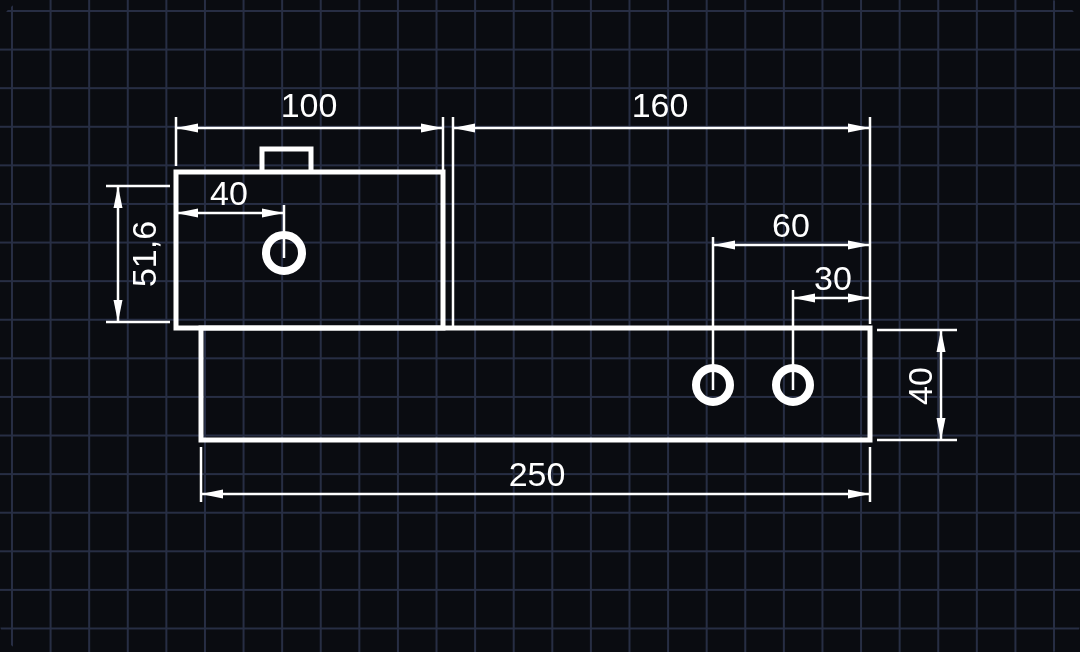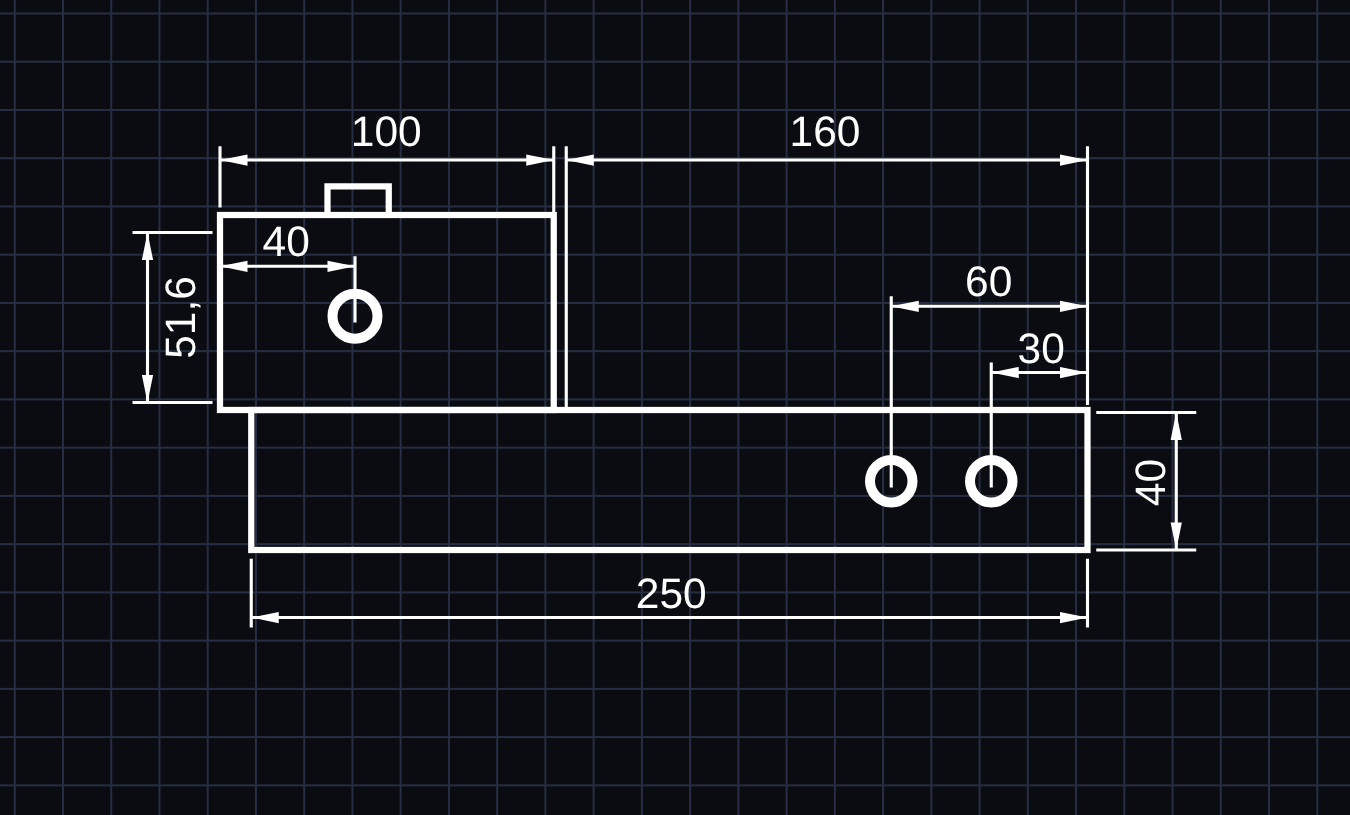--- a/index.html
+++ b/index.html
@@ -17,20 +17,21 @@
     position: relative;
     width: 1080px;
     height: 652px;
     overflow: hidden;
     background-color: var(--background);
     background-image:
       linear-gradient(to right, var(--grid) 0px, var(--grid) 1.5px, transparent 1.5px),
       linear-gradient(to bottom, var(--grid) 0px, var(--grid) 1.5px, transparent 1.5px);
     background-size: 38.6px 38.6px;
     background-position: 11px 10px;
+    border-radius: 30px;
   }
   svg { position: absolute; left: 0; top: 0; }
   .part  { fill: none; stroke: var(--line); stroke-width: 5; }
   .hole  { fill: none; stroke: var(--line); stroke-width: 8; }
   .dim   { fill: none; stroke: var(--line); stroke-width: 2.5; }
   .arrow { fill: var(--line); stroke: none; }
   .dimtext {
     fill: var(--text);
     font-family: "Liberation Sans", "DejaVu Sans", sans-serif;
     font-size: 34px;

